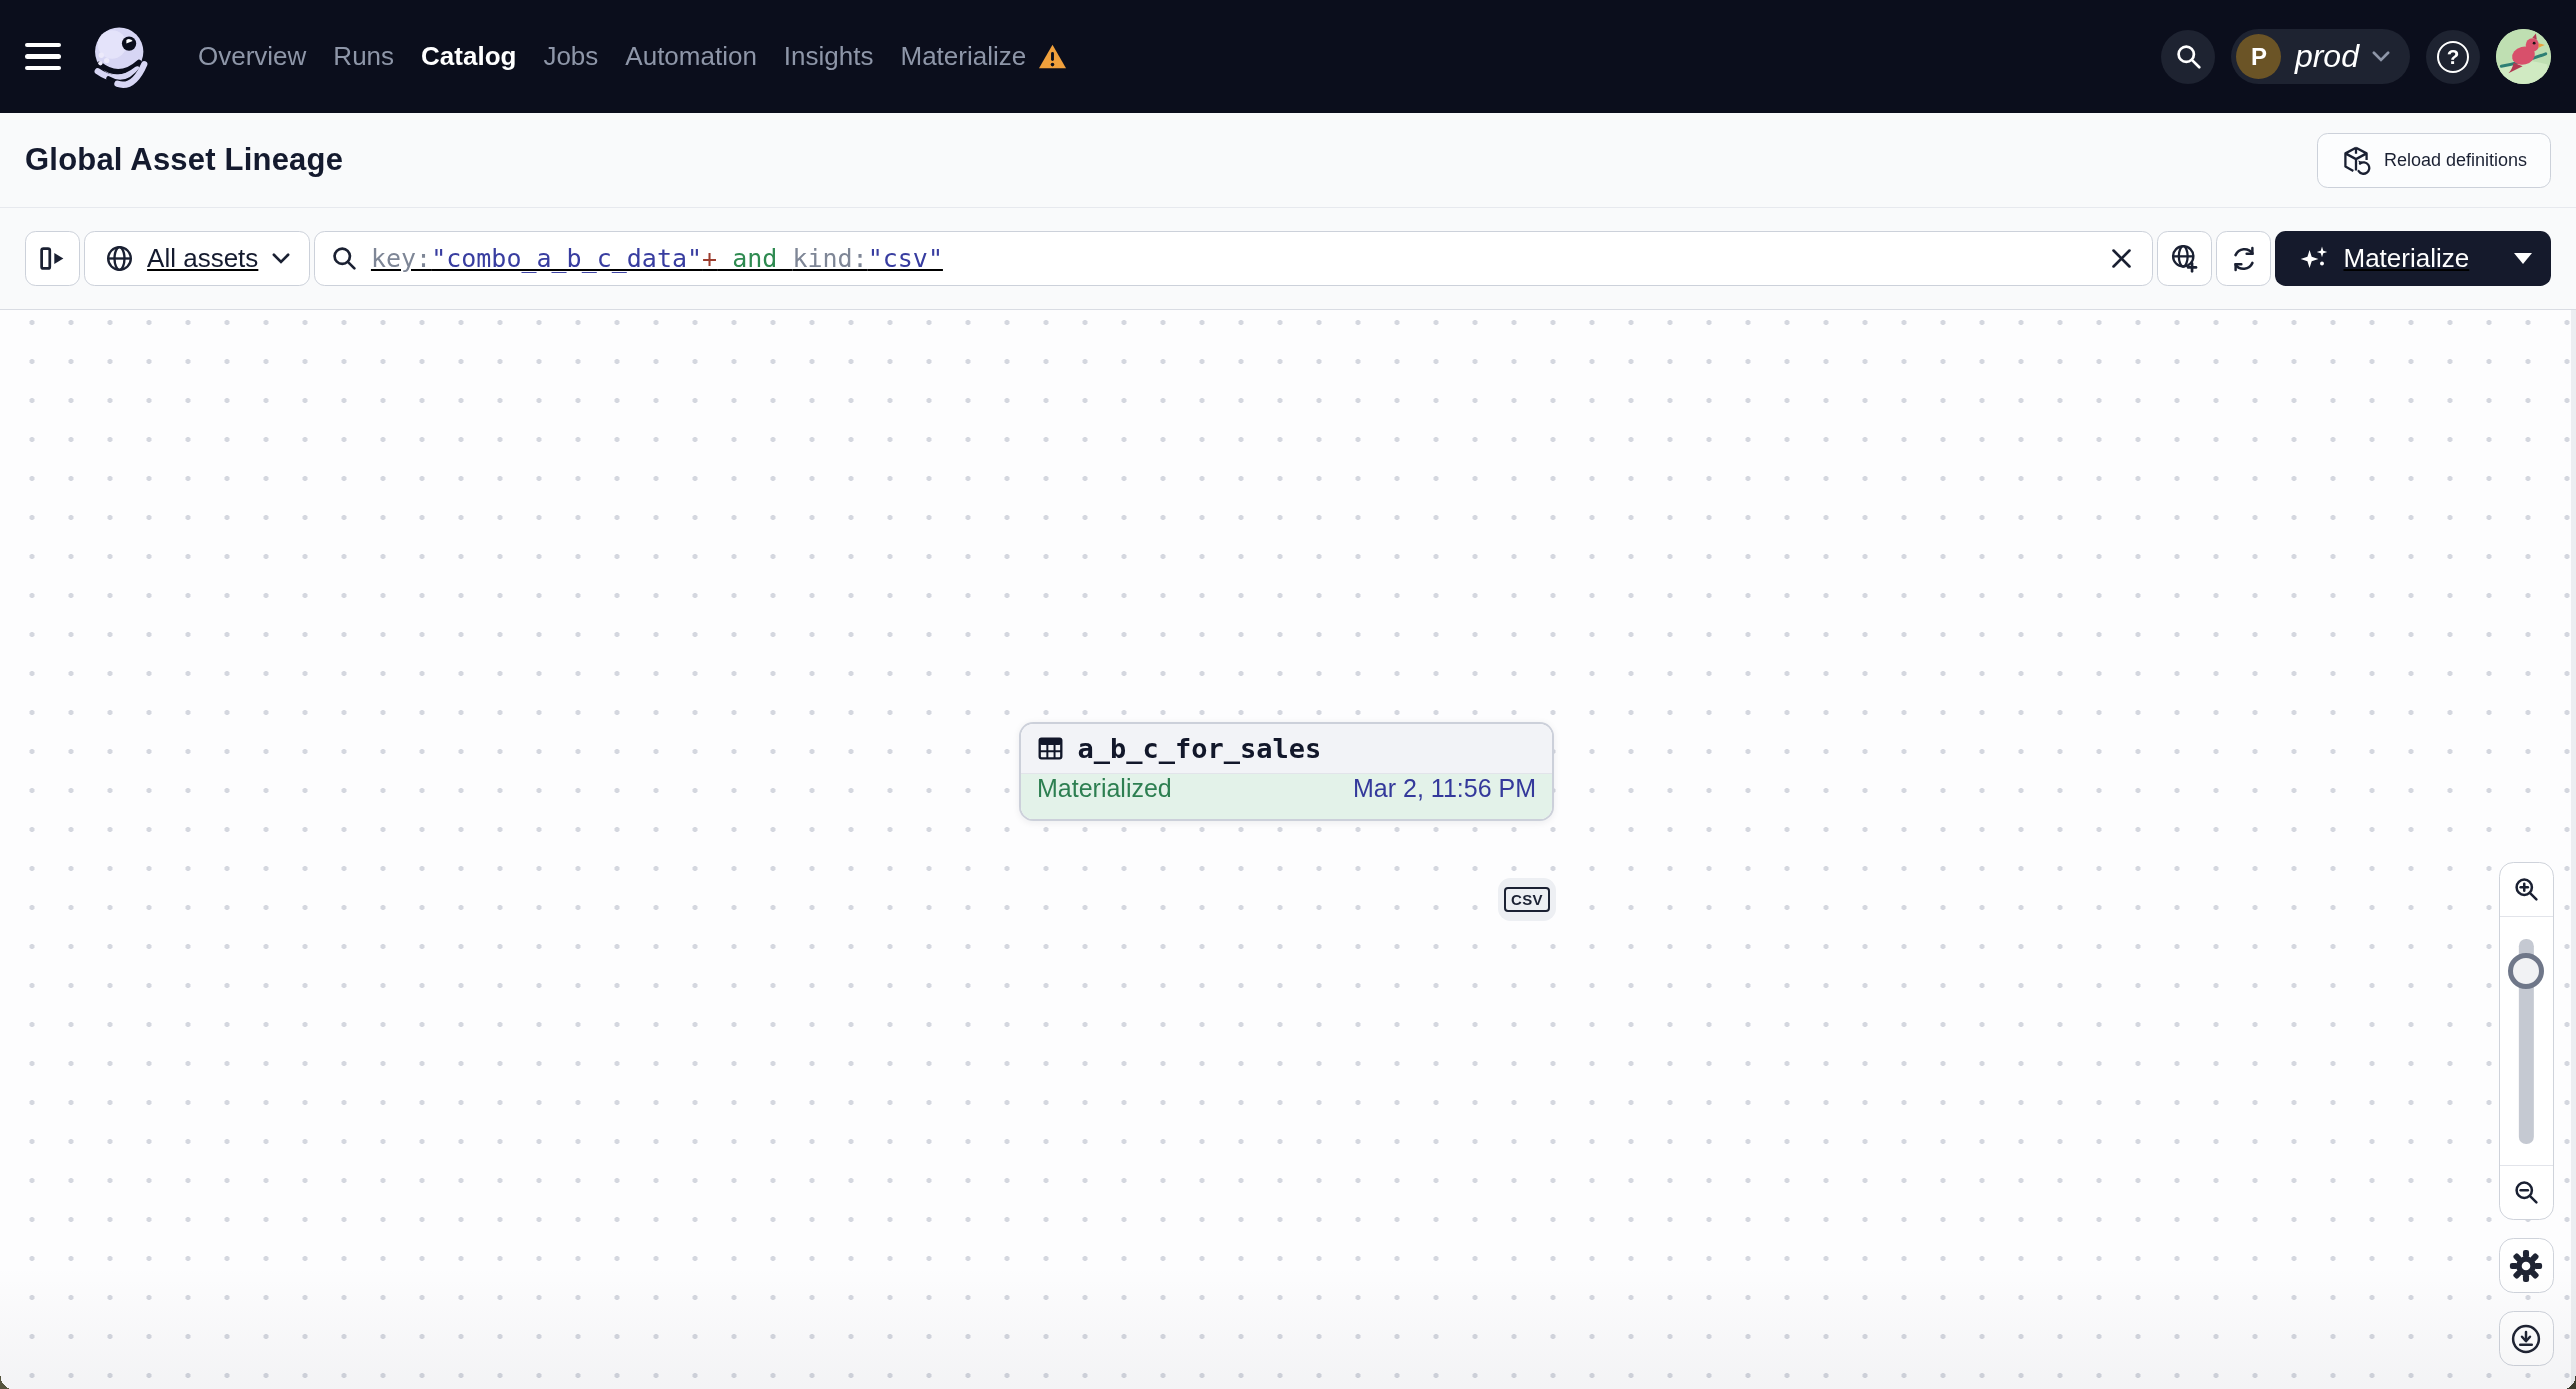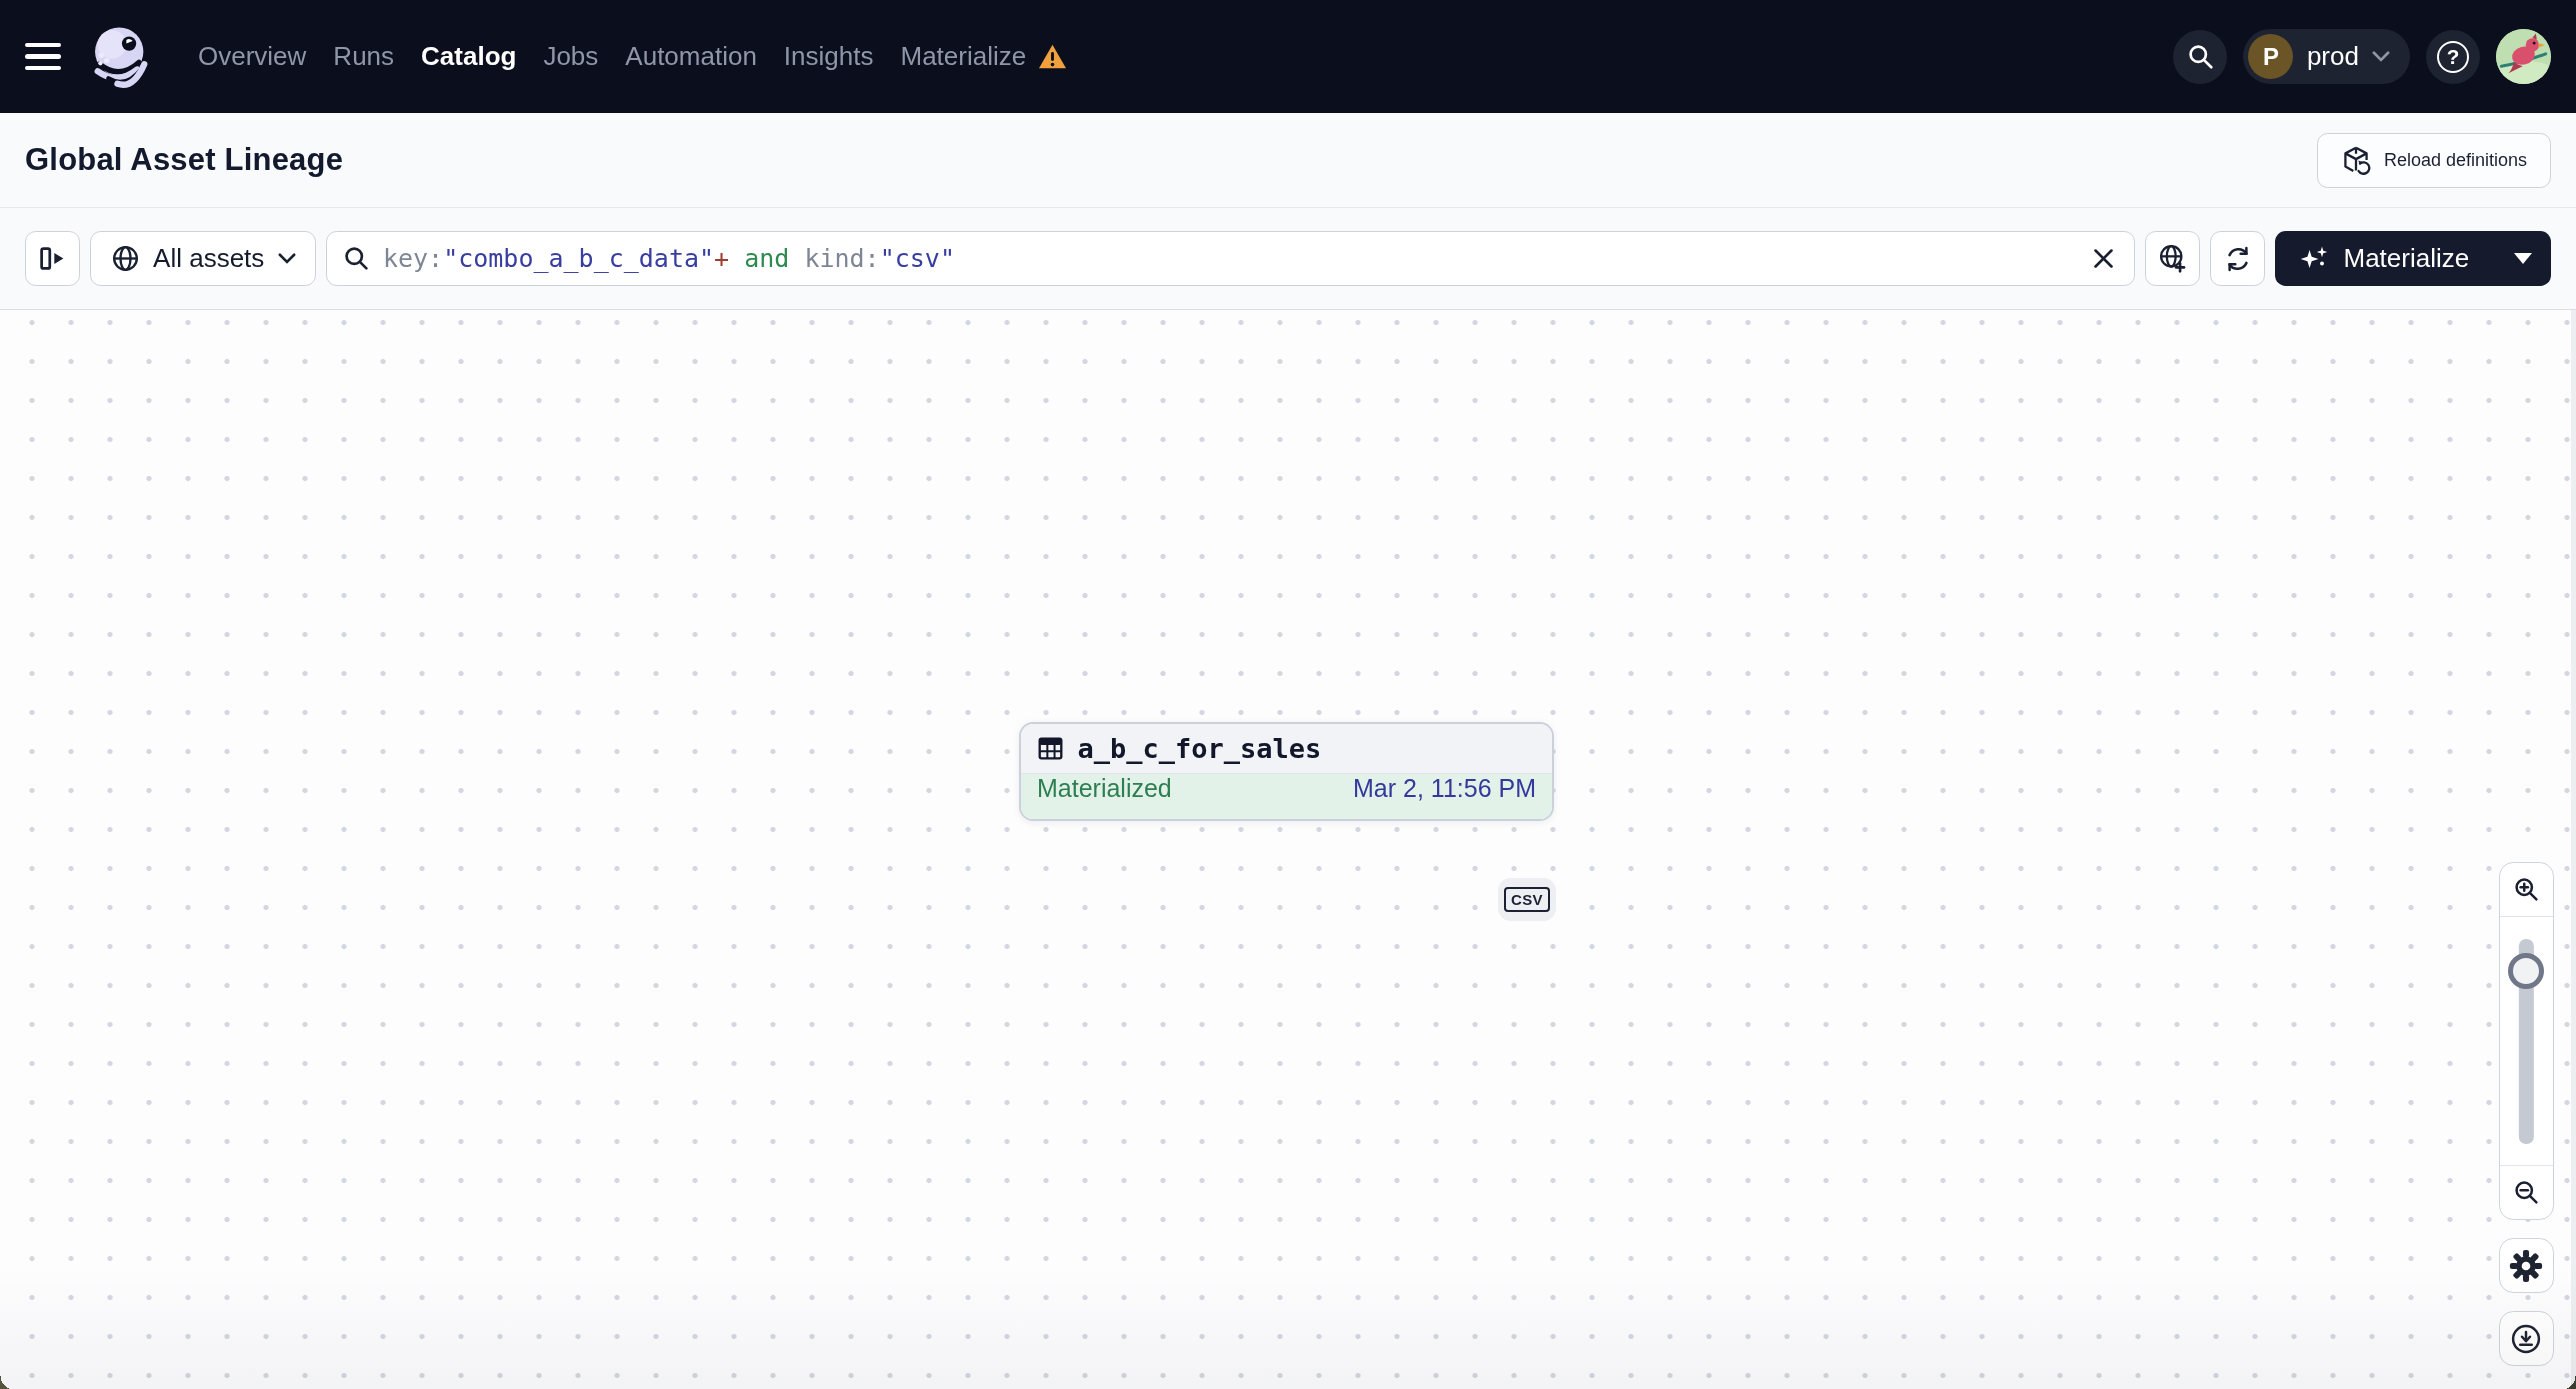--- a/index.html
+++ b/index.html
@@ -15,35 +15,35 @@
   .nav-links { display:flex; align-items:center; gap:27px; }
   .nav-link { font-size:26px; color:#8e96a8; text-decoration:none; display:flex; align-items:center; gap:11.6px; cursor:pointer; }
   .nav-link.active { color:#ffffff; font-weight:700; }
   .nav-right { margin-left:auto; display:flex; align-items:center; gap:16px; }
   .icon-circle { width:54px; height:54px; border-radius:50%; background:#1e2331; border:none;
     display:flex; align-items:center; justify-content:center; color:#fff; cursor:pointer; }
   .prod-pill { height:55px; border-radius:30px; background:#1e2331; border:none; cursor:pointer;
     display:flex; align-items:center; gap:13.4px; padding:0 19.7px 0 5.4px; }
   .prod-avatar { width:45px; height:45px; border-radius:50%; background:#6b5426; color:#fff;
     font-size:24px; font-weight:600; display:flex; align-items:center; justify-content:center; }
-  .prod-label { color:#fff; font-size:26px; }
+  .prod-label { color:#fff; font-size:32px;font-style:italic; }
   .help-ring { width:32px; height:32px; border:2.7px solid #fff; border-radius:50%;
     display:flex; align-items:center; justify-content:center; font-size:20.6px; font-weight:700; color:#fff; }
   .user-avatar { width:55px; height:55px; border-radius:50%; overflow:hidden; border:none; padding:0; cursor:pointer; background:#bfdfb2; }
 
   
   .page-header { height:95px; background:#f9fafb; border-bottom:1.8px solid #e7e9ee;
     display:flex; align-items:center; padding:0 25px; }
   .page-title { font-size:31px; font-weight:700; color:#141a2e; letter-spacing:0.2px; }
   .reload-btn { margin-left:auto; height:55px; border:1.8px solid #ccd1da; border-radius:10.7px;
     background:#fcfdfe; display:flex; align-items:center; gap:13.4px; padding:0 23px;
     font-size:18px; color:#1a2032; cursor:pointer; font-family:inherit; }
 
   
-  .toolbar { height:101px; background:#f9fafb; display:flex; align-items:center; gap:10px; padding:0 25px; }
+  .toolbar { height:101px; background:#f9fafb; display:flex; align-items:center; gap:4px; padding:0 25px;text-decoration:underline; }
   .tb-btn { height:55px; min-width:55px; border:1.8px solid #ccd1da; border-radius:10.7px; background:#fff;
     display:flex; align-items:center; justify-content:center; color:#1a2032; cursor:pointer; font-family:inherit; }
   .assets-btn { padding:0 19.7px; gap:13.4px; font-size:26px; color:#141a2e; }
   .search-box { flex:1; height:55px; border:1.8px solid #ccd1da; border-radius:10.7px; background:#fff;
     display:flex; align-items:center; gap:12.5px; padding:0 7.2px 0 16px; cursor:text; }
   .search-tokens { flex:1; white-space:pre; font-family:"DejaVu Sans Mono", monospace; font-size:25px; }
   .tok-key     { color:#7e8696; }
   .tok-string  { color:#383da0; }
   .tok-operator{ color:#9c3d2e; }
   .tok-keyword { color:#2e8a50; }

